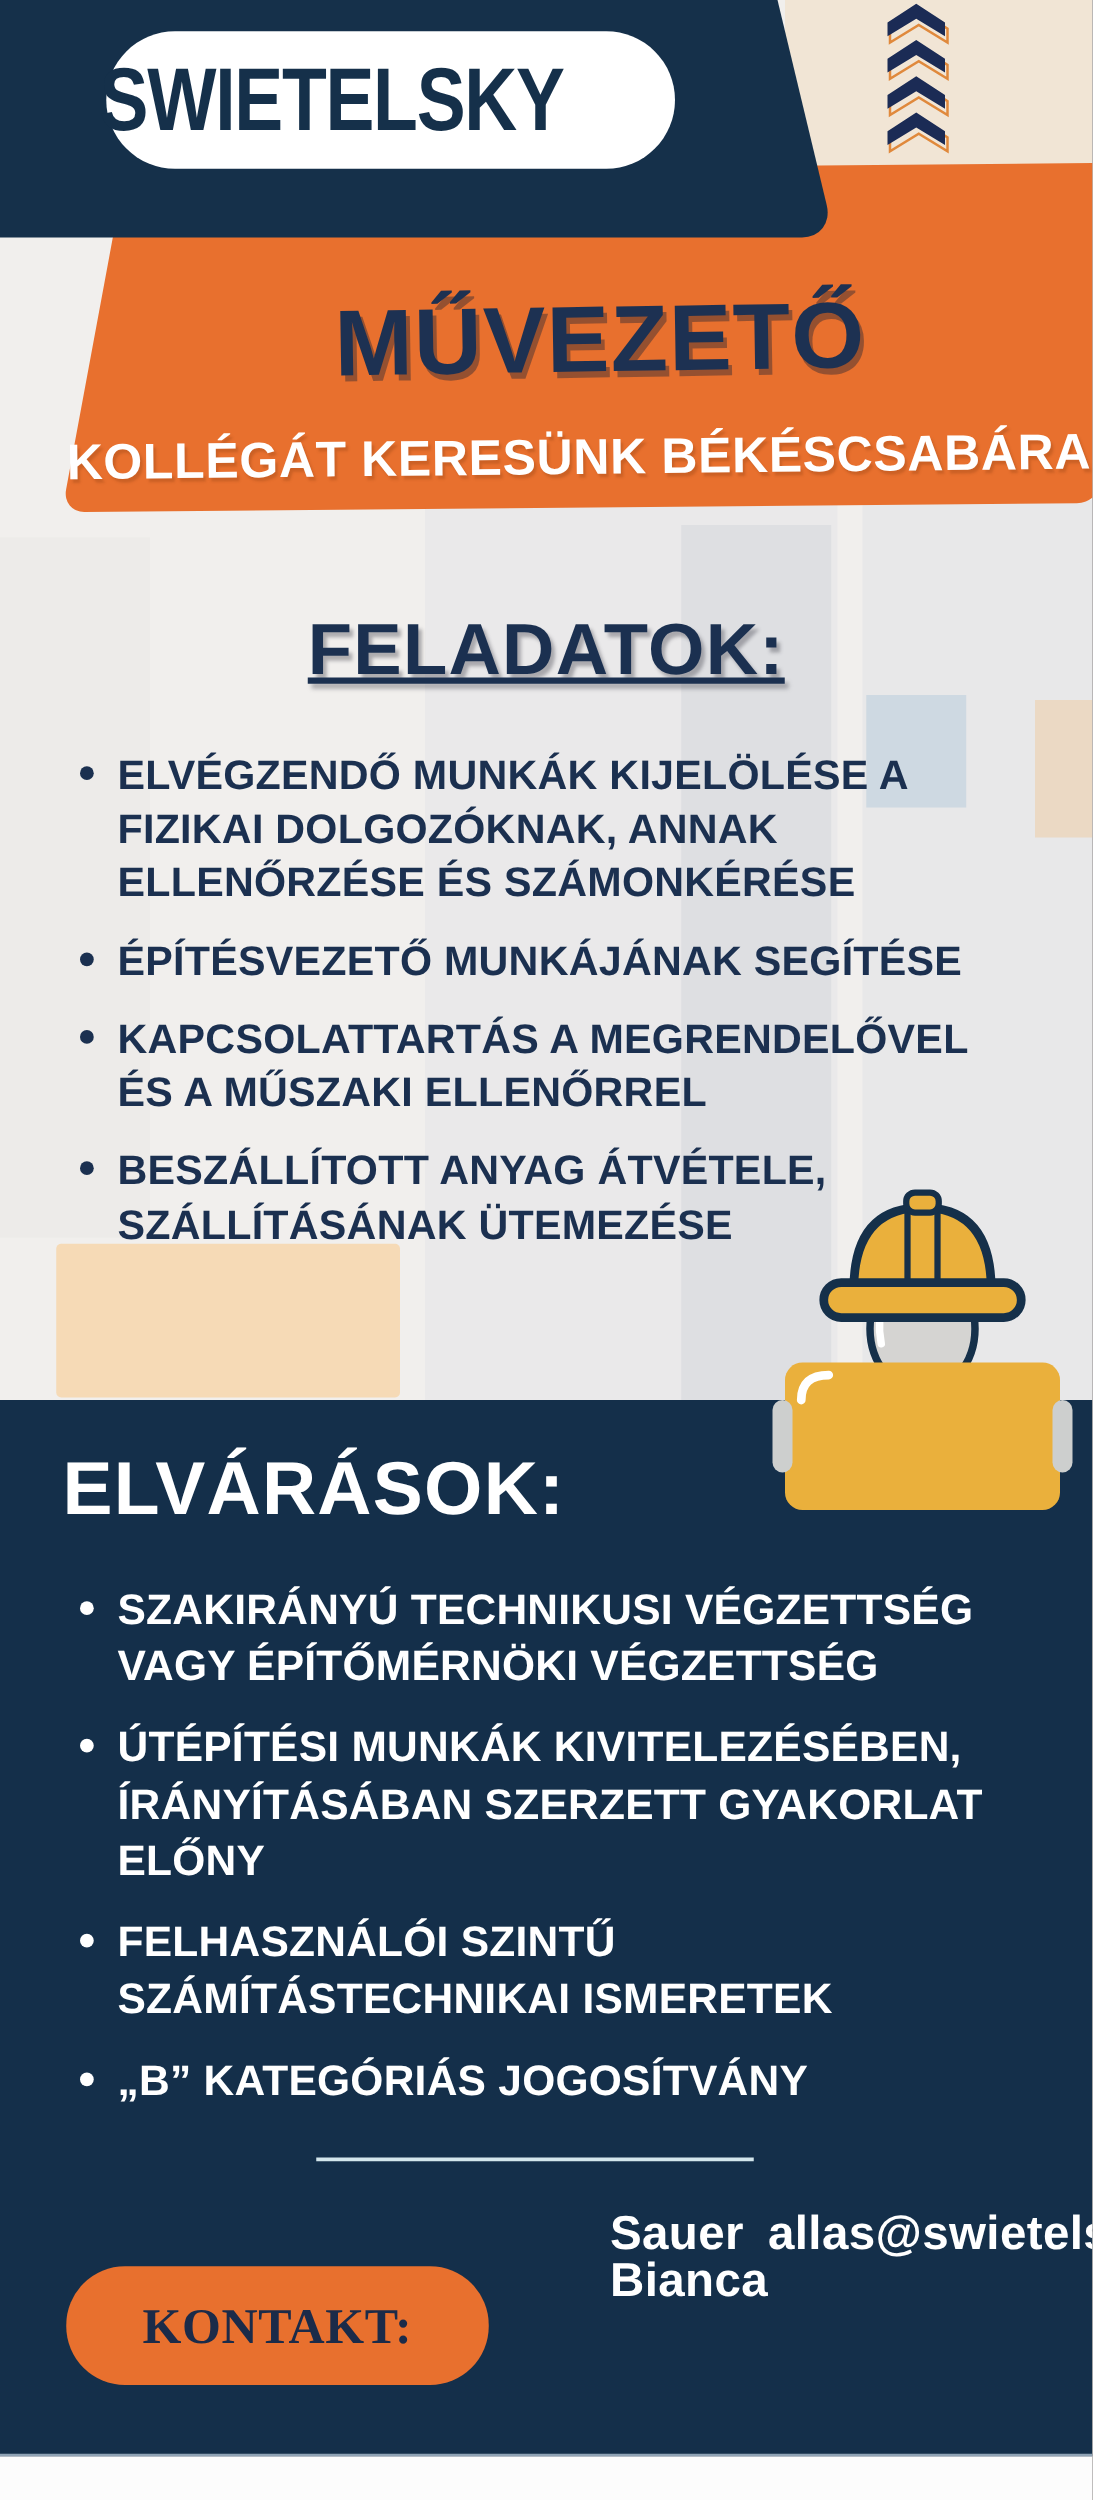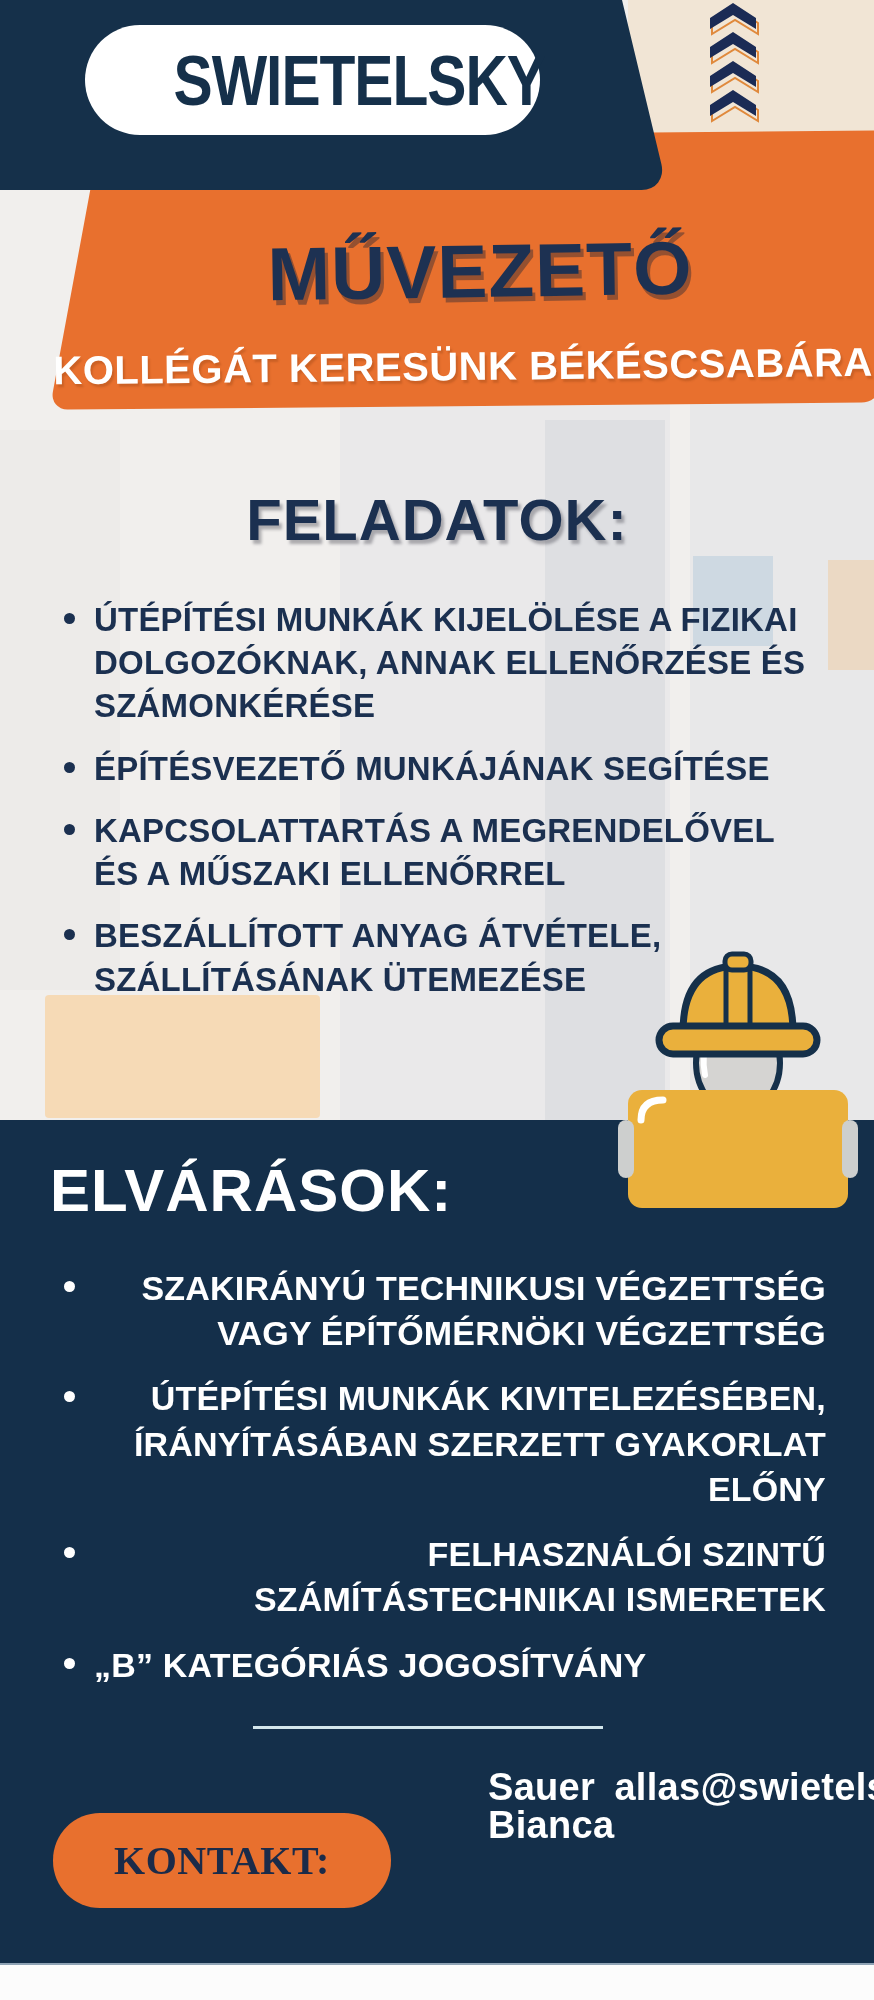--- a/index.html
+++ b/index.html
@@ -26,21 +26,21 @@
     background:#e8702e;border-radius:18px;
     transform-origin:100% 0;transform:rotate(-0.5deg) skewX(-11deg);
   }
   .navy-header{
     position:absolute;z-index:3;left:-80px;top:0;width:702px;height:190px;
     background:#15304a;border-bottom-right-radius:26px;
     transform-origin:0 0;transform:skewX(13.5deg);
   }
   .logo-pill{
     position:absolute;z-index:4;left:85px;top:25px;width:455px;height:110px;
-    background:#ffffff;border-radius:55px;display:flex;align-items:center;justify-content:flex-end;
+    background:#ffffff;border-radius:55px;display:flex;align-items:center;justify-content:flex-start;
   }
   .logo-text{
     font-size:57px;font-weight:700;color:#15304a;letter-spacing:-1px;
     transform:scale(1.03,1.25);display:inline-block;
   }
   .chevrons{position:absolute;z-index:4;left:704px;top:2px;}
   .hero-title{
     position:absolute;z-index:4;left:60px;top:234px;width:840px;text-align:center;
     font-size:75px;line-height:1;font-weight:700;color:#1d3152;letter-spacing:1px;
     transform:rotate(-0.9deg);text-shadow:3px 5px 0 rgba(14,28,52,.38);
@@ -49,20 +49,21 @@
     position:absolute;z-index:4;left:40px;top:346px;width:860px;text-align:center;
     font-size:40px;line-height:1;font-weight:700;color:#ffffff;letter-spacing:.5px;
     transform:rotate(-0.6deg);text-shadow:2px 3px 2px rgba(120,50,10,.25);
   }
 
   
   .feladatok-heading{
     position:absolute;z-index:3;left:0;top:486px;width:874px;text-align:center;
     font-size:58px;font-weight:700;color:#1b3050;letter-spacing:1px;
     text-shadow:3px 4px 3px rgba(70,70,80,.4);
+    text-decoration:underline;
   }
   ul.bullets{
     position:absolute;z-index:3;list-style:none;margin:0;padding:0;
   }
   ul.bullets li{display:flex;align-items:flex-start;}
   ul.bullets .dot{
     flex:0 0 11px;width:11px;height:11px;border-radius:50%;margin:15px 19px 0 0;
   }
   .list-light{left:64px;top:598px;width:756px;}
   .list-light li{margin-bottom:19px;font-size:33px;line-height:1.31;font-weight:700;color:#1b3050;letter-spacing:.2px;}
@@ -70,21 +71,21 @@
 
   
   .dark-section{
     position:absolute;z-index:2;left:0;top:1120px;width:874px;height:843px;
     background:#142f4a;border-bottom:2px solid #8fa3b5;
   }
   .elvarasok-heading{
     position:absolute;left:50px;top:36px;
     font-size:60px;font-weight:700;color:#ffffff;letter-spacing:1px;
   }
-  .list-dark{left:64px;top:146px;width:762px;text-align:right;}
+  .list-dark{left:64px;top:146px;width:762px;}
   .list-dark li{margin-bottom:20px;font-size:34px;line-height:1.33;font-weight:700;color:#ffffff;letter-spacing:.2px;}
   .list-dark .dot{background:#ffffff;margin-top:16px;}
   .divider{
     position:absolute;left:253px;top:606px;width:350px;height:3px;background:#d3e6ec;
   }
   .kontakt-btn{
     position:absolute;left:53px;top:693px;width:338px;height:95px;border-radius:47px;
     background:#e8702e;border:none;display:flex;align-items:center;justify-content:center;
     cursor:pointer;
   }
@@ -137,21 +138,21 @@
     </g>
   </svg>
 
   <div class="hero-title">MŰVEZETŐ</div>
   <div class="hero-subtitle">KOLLÉGÁT KERESÜNK BÉKÉSCSABÁRA!</div>
 
   <div class="feladatok-heading">FELADATOK:</div>
   <ul class="bullets list-light">
     <li>
         <span class="dot"></span>
-        <span>ÚTÉPÍTÉSI MUNKÁK KIJELÖLÉSE A FIZIKAI DOLGOZÓKNAK, ANNAK ELLENŐRZÉSE ÉS SZÁMONKÉRÉSE</span>
+        <span>ELVÉGZENDŐ MUNKÁK KIJELÖLÉSE A FIZIKAI DOLGOZÓKNAK, ANNAK ELLENŐRZÉSE ÉS SZÁMONKÉRÉSE</span>
       </li>
     <li>
         <span class="dot"></span>
         <span>ÉPÍTÉSVEZETŐ MUNKÁJÁNAK SEGÍTÉSE</span>
       </li>
     <li>
         <span class="dot"></span>
         <span>KAPCSOLATTARTÁS A MEGRENDELŐVEL ÉS A MŰSZAKI ELLENŐRREL</span>
       </li>
     <li>

